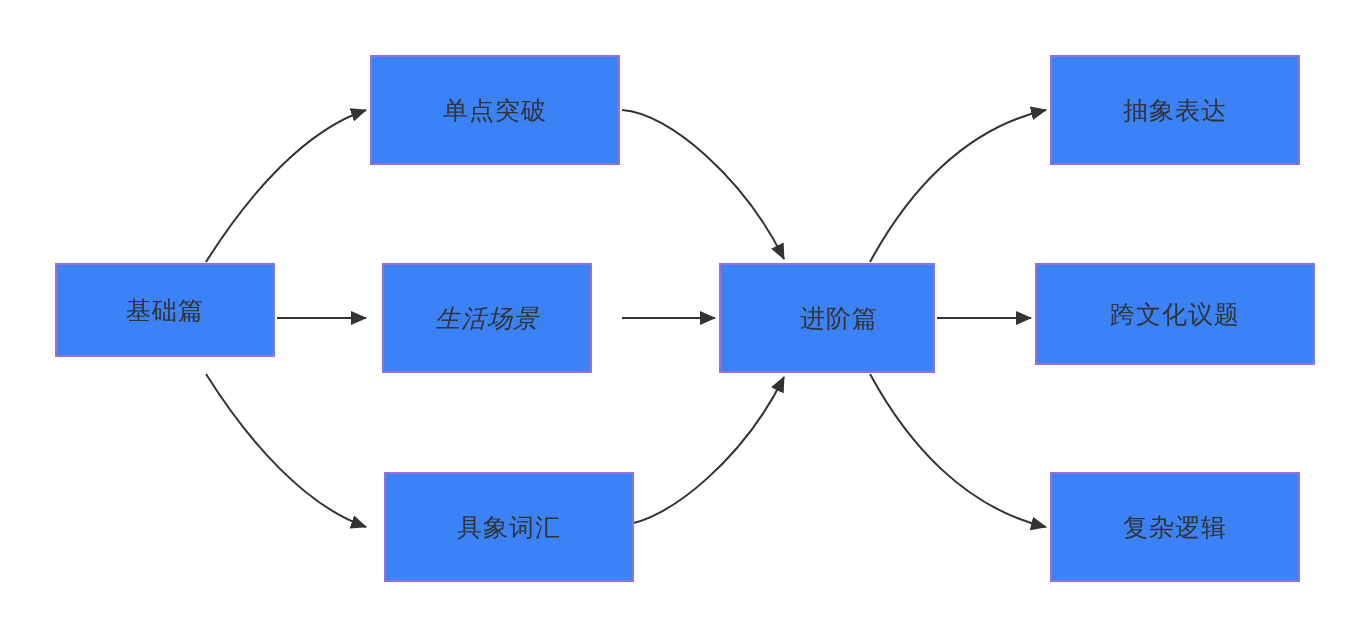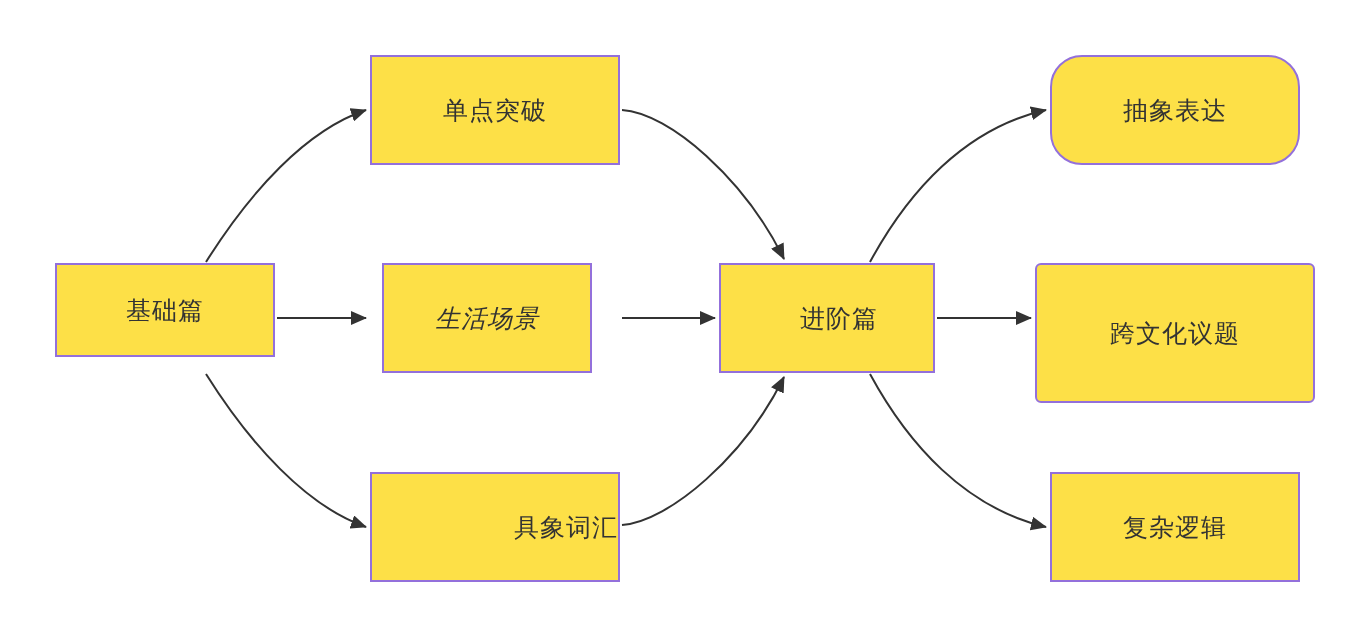--- a/index.html
+++ b/index.html
@@ -24,39 +24,39 @@
     z-index: 1;
   }
   .edges-svg path.edge {
     fill: none;
     stroke: #333333;
     stroke-width: 2px;
   }
   .node {
     position: absolute;
     z-index: 2;
-    background: #fde047;
+    background: #3b82f6;
     border: 2px solid #9370DB;
     box-sizing: border-box;
     display: flex;
     align-items: center;
     justify-content: center;
     color: #333333;
     font-size: 25px;
     letter-spacing: 1px;
     white-space: nowrap;
   }
   
   .node-basics            { left: 55px;   top: 263px; width: 220px; height: 94px; }
   .node-single-point      { left: 370px;  top: 55px;  width: 250px; height: 110px; }
   .node-life-scenes       { left: 382px;  top: 263px; width: 210px; height: 110px; font-style: italic; }
-  .node-concrete-vocab    { left: 370px;  top: 472px; width: 250px; height: 110px; justify-content: flex-end; }
+  .node-concrete-vocab    { left: 384px;  top: 472px; width: 250px; height: 110px; }
   .node-advanced          { left: 719px;  top: 263px; width: 216px; height: 110px; padding-left: 24px; }
-  .node-abstract-expr     { left: 1050px; top: 55px;  width: 250px; height: 110px; border-radius: 32px; }
-  .node-cross-culture     { left: 1035px; top: 263px; width: 280px; height: 140px; border-radius: 6px; }
+  .node-abstract-expr     { left: 1050px; top: 55px;  width: 250px; height: 110px; }
+  .node-cross-culture     { left: 1035px; top: 263px; width: 280px; height: 102px; }
   .node-complex-logic     { left: 1050px; top: 472px; width: 250px; height: 110px; }
 </style>
 </head>
 <body>
 
 <div class="canvas">
 
   <svg class="edges-svg" viewBox="0 0 1372 636" xmlns="http://www.w3.org/2000/svg">
     <defs>
       <marker id="arrowhead" markerUnits="userSpaceOnUse" markerWidth="16" markerHeight="14" refX="15" refY="7" orient="auto">

